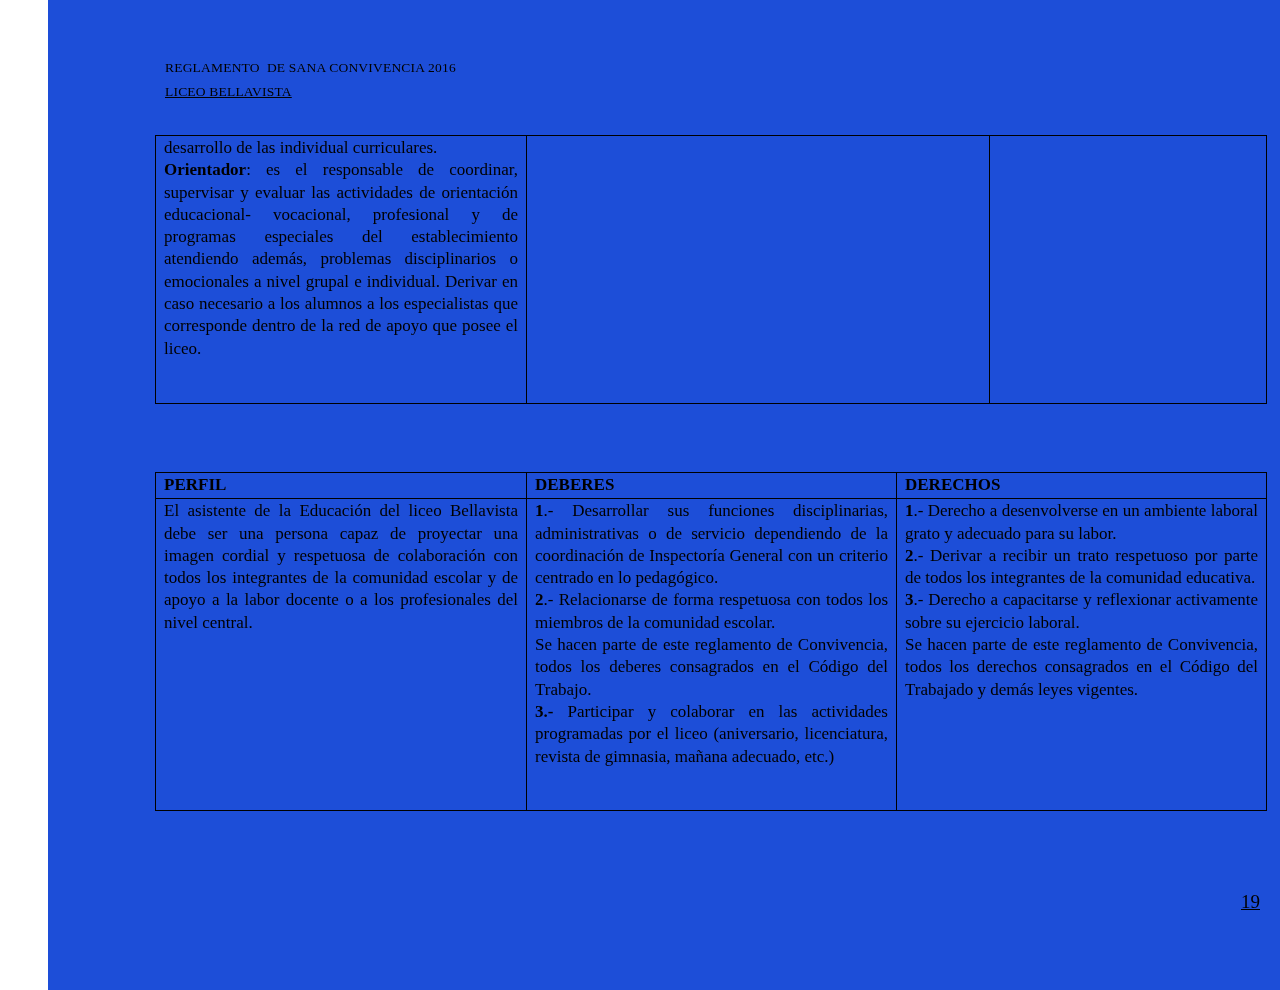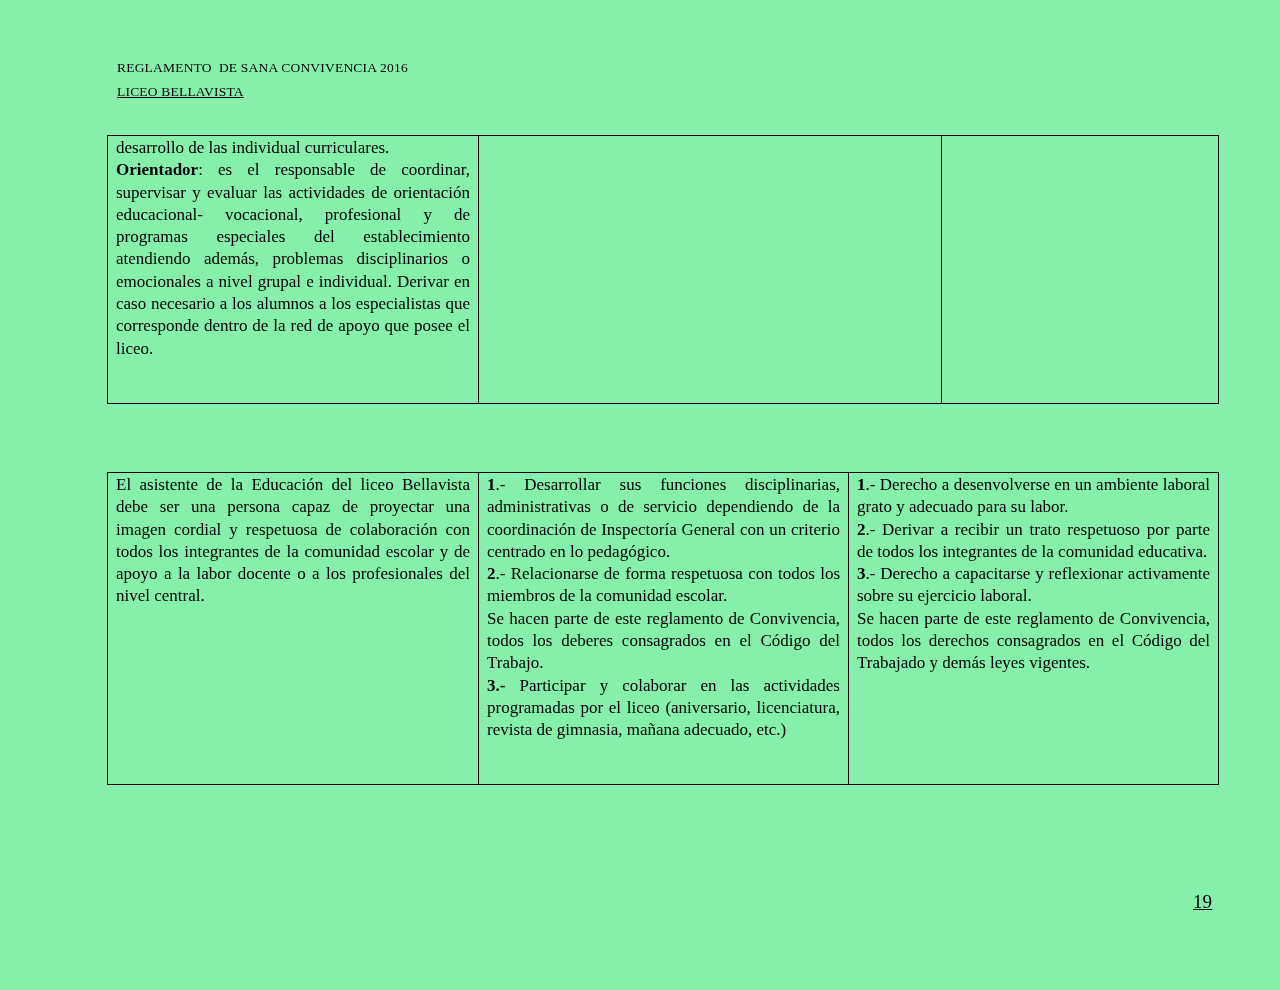--- a/index.html
+++ b/index.html
@@ -10,21 +10,22 @@
   body {
     width: 1280px;
     height: 990px;
     position: relative;
     color: #000000;
     font-family: "Liberation Serif", "DejaVu Serif", serif;
   }
   .page {
     position: absolute;
     inset: 0;
-    background: #86efac;
+    background: #1d4ed8;
+    margin-left: 48px;
   }
   .hdr {
     position: absolute;
     left: 117px;
     font-size: 13.5px;
     letter-spacing: 0.2px;
     white-space: pre;
   }
   .hdr1 { top: 60px; }
   .hdr2 { top: 84px; text-decoration: underline; }
@@ -110,20 +111,25 @@
 
 
   <table class="doc-table t2">
     <colgroup>
       <col style="width:371px">
       <col style="width:370px">
       <col style="width:370px">
     </colgroup>
     <tbody>
       <tr>
+        <th>PERFIL</th>
+        <th>DEBERES</th>
+        <th>DERECHOS</th>
+      </tr>
+      <tr>
         <td class="body-cell">
           <p class="cell-p"><span>El asistente de la Educación del liceo Bellavista debe ser una persona capaz de proyectar una imagen cordial y respetuosa de colaboración con todos los integrantes de la comunidad escolar y de apoyo a la labor docente o a los profesionales del nivel central.</span></p>
         </td>
         <td class="body-cell">
           <p class="cell-p"><b>1</b><span>.- Desarrollar sus funciones disciplinarias, administrativas o de servicio dependiendo de la coordinación de Inspectoría General con un criterio centrado en lo pedagógico.</span></p>
           <p class="cell-p"><b>2</b><span>.- Relacionarse de forma respetuosa con todos los miembros de la comunidad escolar.</span></p>
           <p class="cell-p"><span>Se hacen parte de este reglamento de Convivencia, todos los deberes consagrados en el Código del Trabajo.</span></p>
           <p class="cell-p"><b>3.-</b><span> Participar y colaborar en las actividades programadas por el liceo (aniversario, licenciatura, revista de gimnasia, mañana adecuado, etc.)</span></p>
         </td>
         <td class="body-cell">

